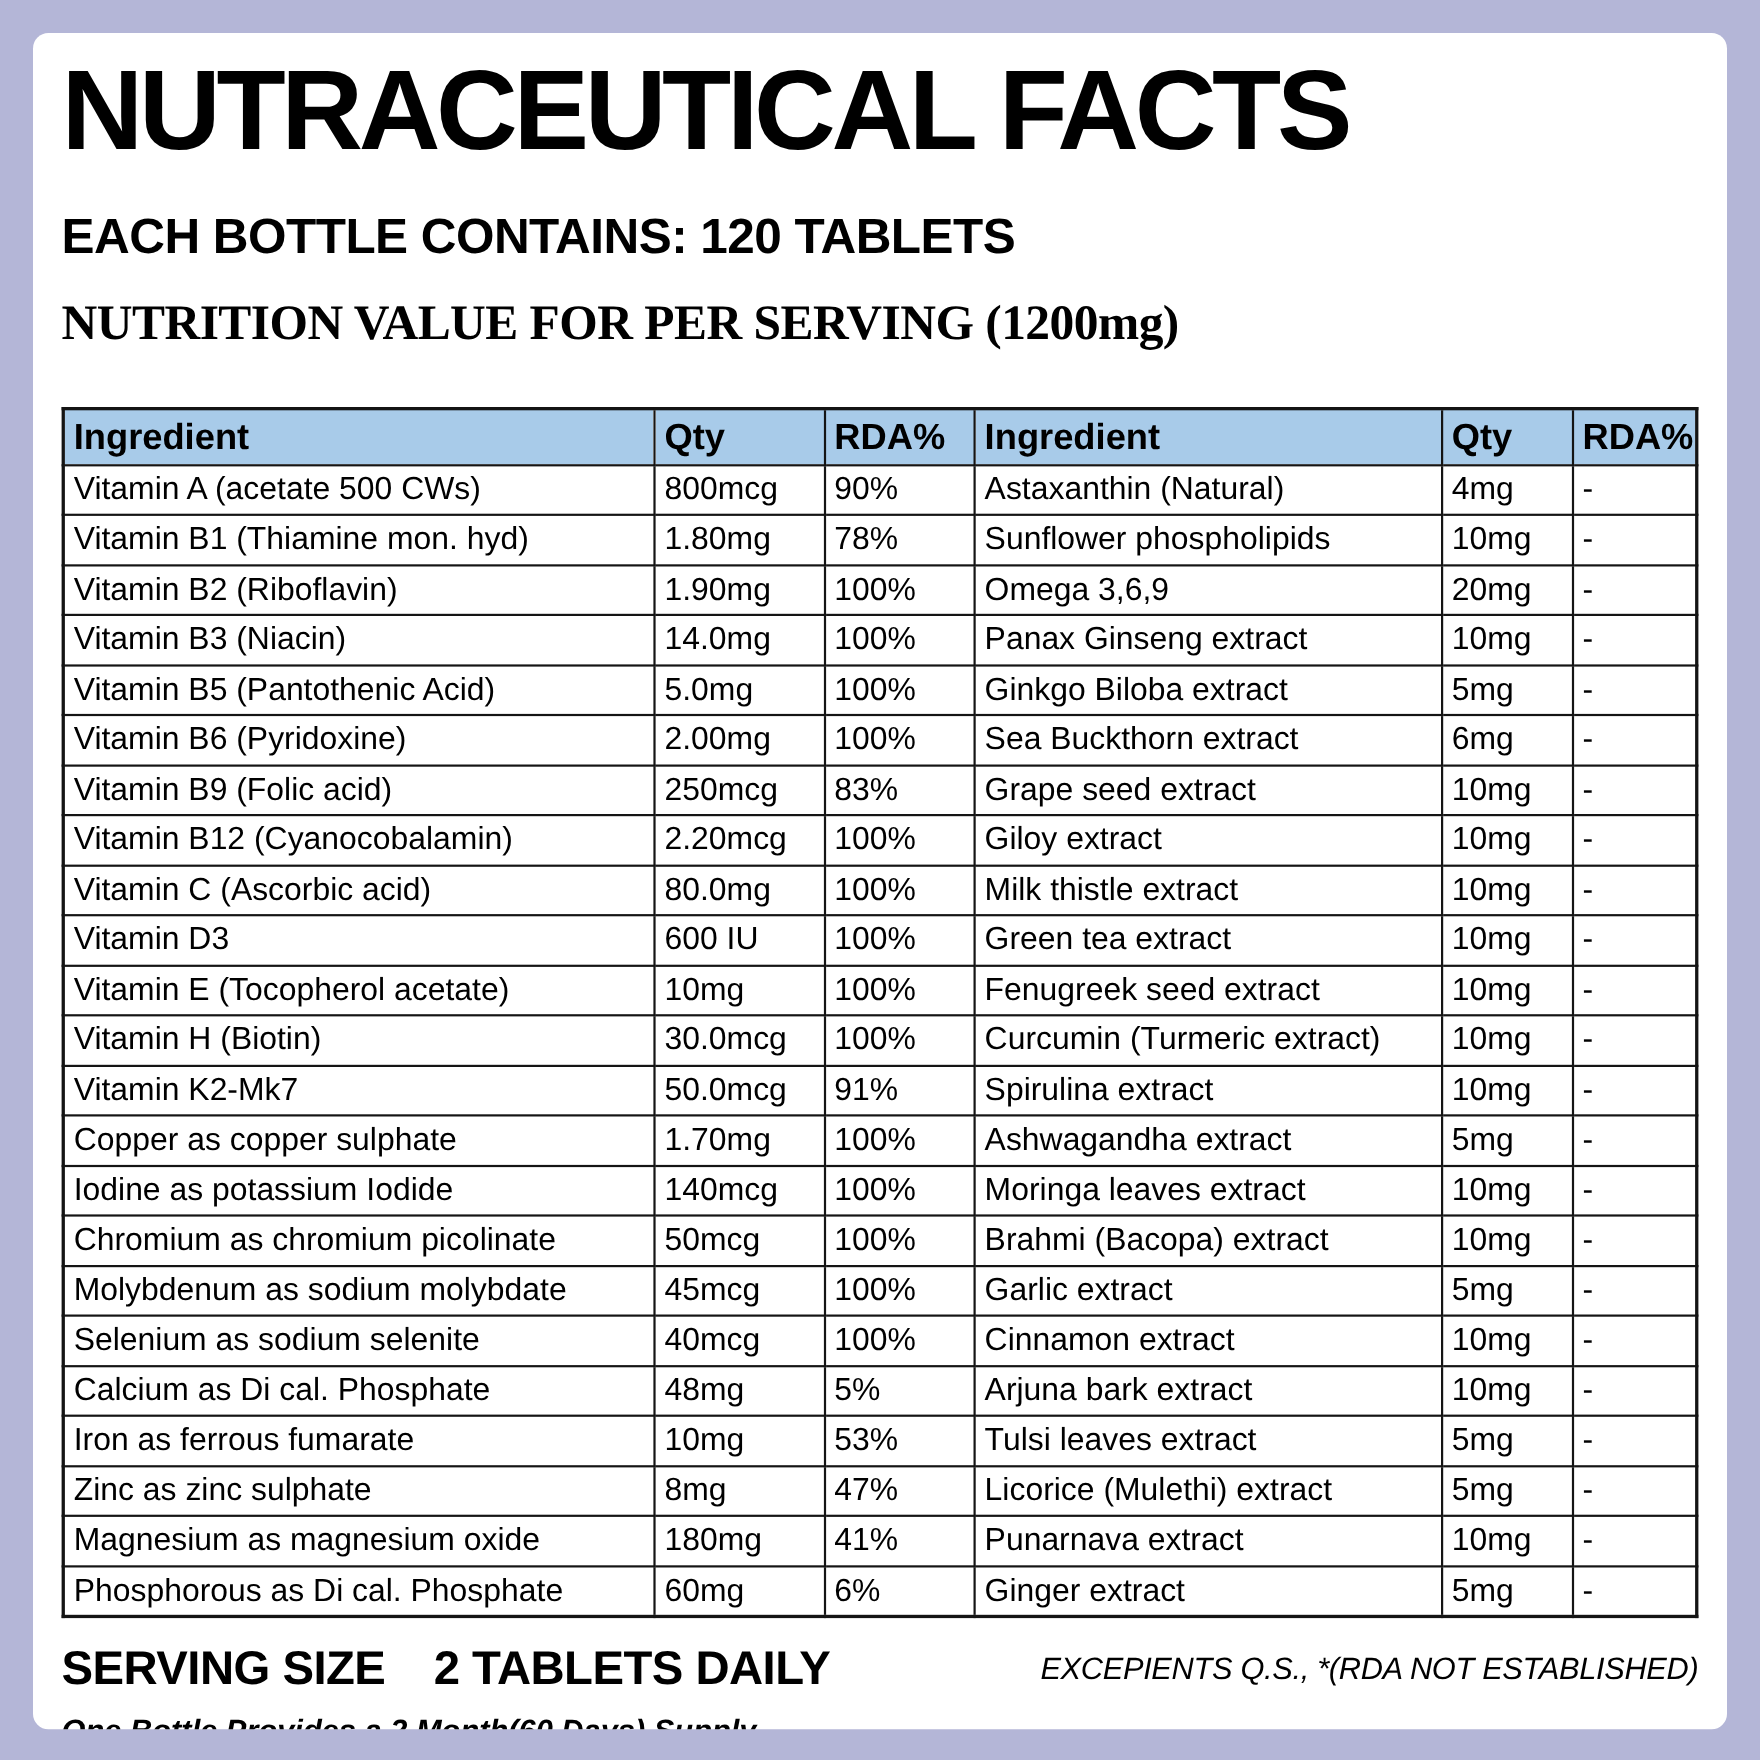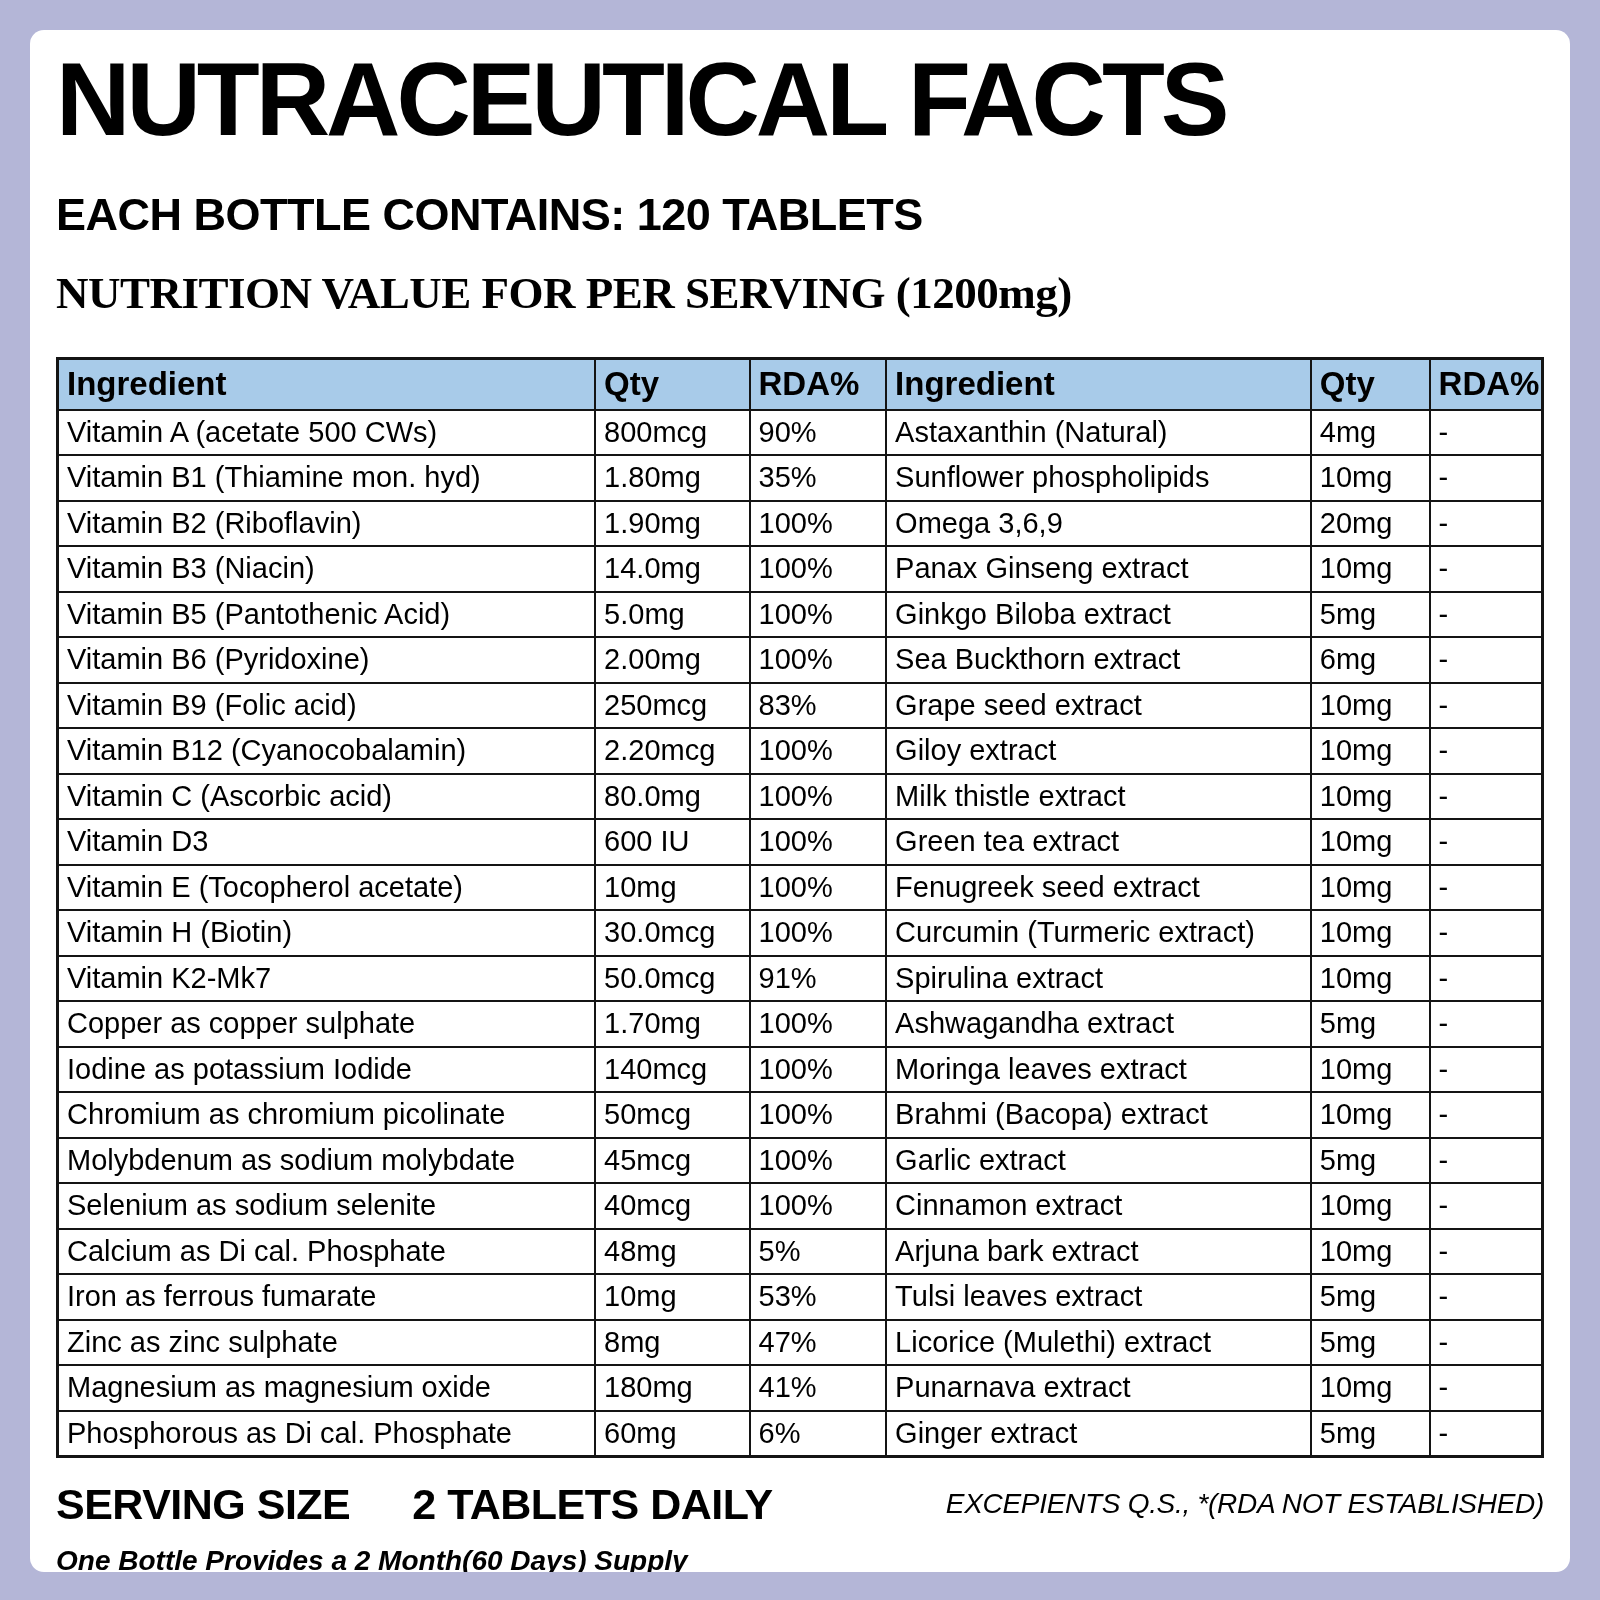--- a/index.html
+++ b/index.html
@@ -39,21 +39,21 @@
   .sub-line {
     font-weight: bold;
     font-size: 45px;
     letter-spacing: -0.5px;
     margin: 0;
     white-space: nowrap;
   }
   .sub-bottle  { margin-top: 34px; }
   .sub-serving { margin-top: 26px; font-family: Liberation Serif, serif; }
   table.facts {
-    margin-top: 38px;
+    margin-top: 51px;
     width: 100%;
     border-collapse: collapse;
     table-layout: fixed;
     border: 3px solid var(--border-color);
   }
   .facts th, .facts td {
     border: 2px solid var(--border-color);
     padding: 1px 8px;
     text-align: left;
     vertical-align: middle;
@@ -75,21 +75,21 @@
   .col-2 { width: 9.2%; }
   .col-3 { width: 28.6%; }
   .col-4 { width: 8.0%; }
   .col-5 { width: 7.6%; }
   .footer-row {
     margin-top: 22px;
     display: flex;
     justify-content: space-between;
     align-items: center;
   }
-  .serving-group { display: flex; align-items: center; gap: 62px; }
+  .serving-group { display: flex; align-items: center; gap: 44px; }
   .serving-label, .serving-value {
     font-size: 43px;
     font-weight: bold;
     letter-spacing: -0.5px;
     white-space: nowrap;
   }
   .excipients-note {
     font-size: 28px;
     font-weight: normal;
     font-style: italic;
@@ -130,21 +130,21 @@
           <td class="col-0">Vitamin A (acetate 500 CWs)</td>
           <td class="col-1">800mcg</td>
           <td class="col-2">90%</td>
           <td class="col-3">Astaxanthin (Natural)</td>
           <td class="col-4">4mg</td>
           <td class="col-5">-</td>
         </tr>
         <tr>
           <td class="col-0">Vitamin B1 (Thiamine mon. hyd)</td>
           <td class="col-1">1.80mg</td>
-          <td class="col-2">35%</td>
+          <td class="col-2">78%</td>
           <td class="col-3">Sunflower phospholipids</td>
           <td class="col-4">10mg</td>
           <td class="col-5">-</td>
         </tr>
         <tr>
           <td class="col-0">Vitamin B2 (Riboflavin)</td>
           <td class="col-1">1.90mg</td>
           <td class="col-2">100%</td>
           <td class="col-3">Omega 3,6,9</td>
           <td class="col-4">20mg</td>

